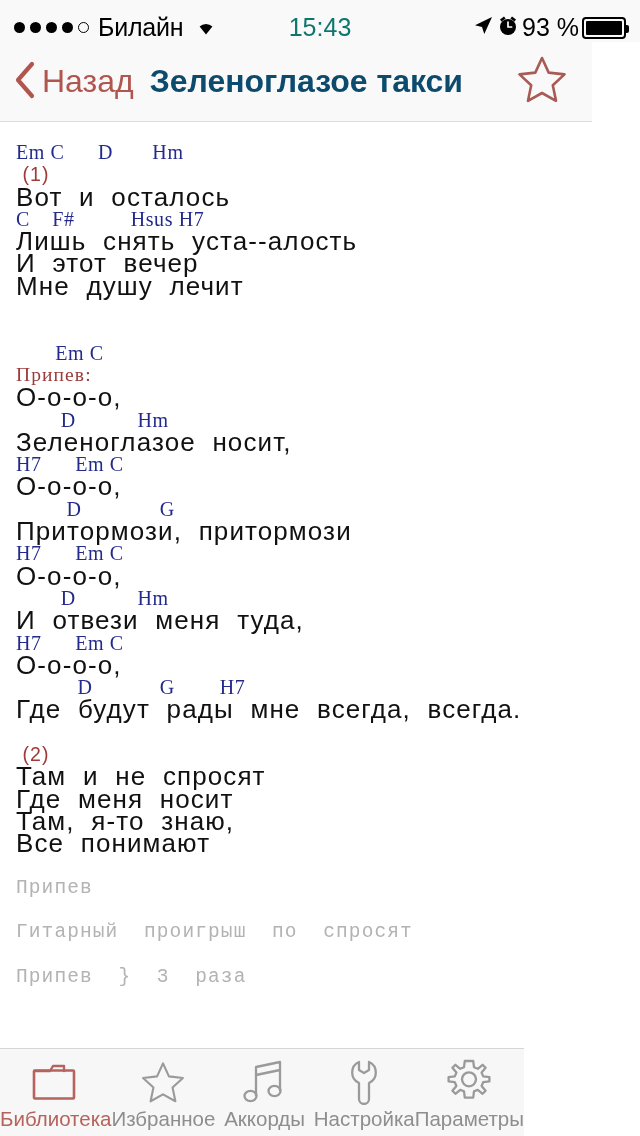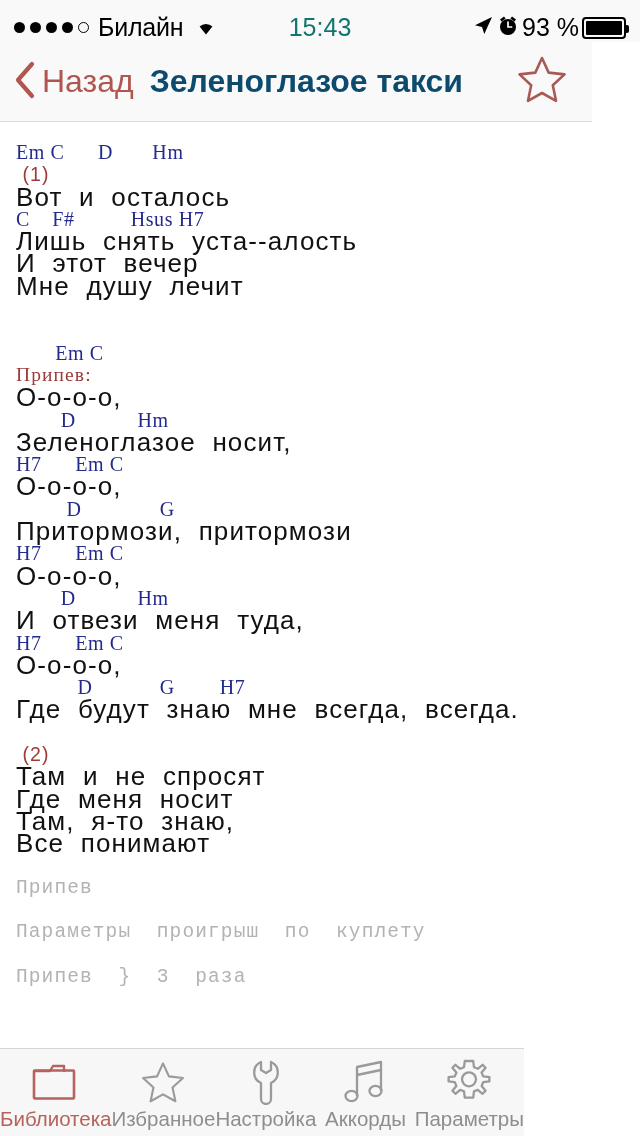--- a/index.html
+++ b/index.html
@@ -328,31 +328,31 @@
         <div class="line lyric">О-о-о-о,</div>
         <div class="line chord">         D              G</div>
         <div class="line lyric">Притормози,  притормози</div>
         <div class="line chord">H7      Em C</div>
         <div class="line lyric">О-о-о-о,</div>
         <div class="line chord">        D           Hm</div>
         <div class="line lyric">И  отвези  меня  туда,</div>
         <div class="line chord">H7      Em C</div>
         <div class="line lyric">О-о-о-о,</div>
         <div class="line chord">           D            G        H7</div>
-        <div class="line lyric">Где  будут  знаю  мне  всегда,  всегда.</div>
+        <div class="line lyric">Где  будут  рады  мне  всегда,  всегда.</div>
         <div class="line blank"> </div>
         <div class="line marker"> (2)</div>
         <div class="line lyric">Там  и  не  спросят</div>
         <div class="line lyric">Где  меня  носит</div>
         <div class="line lyric">Там,  я-то  знаю,</div>
         <div class="line lyric">Все  понимают</div>
         <div class="line blank"> </div>
         <div class="line note">Припев</div>
         <div class="line blank"> </div>
-        <div class="line note">Параметры  проигрыш  по  куплету</div>
+        <div class="line note">Гитарный  проигрыш  по  спросят</div>
         <div class="line blank"> </div>
         <div class="line note">Припев  }  3  раза</div>
         <div class="line blank"> </div>
         <div class="line blank"> </div>
         <div class="line blank"> </div>
       </div>
   </div>
 
   <div class="tabbar">
 
@@ -366,41 +366,41 @@
       <span class="tab-label">Библиотека</span>
     </div>
 
     <div class="tab">
       <span class="tab-icon">
         <svg width="52" height="46" viewBox="0 0 52 52">
           <path d="M26 5 L32.7 19.6 L48.5 21.4 L36.8 32.2 L40 47.8 L26 40 L12 47.8 L15.2 32.2 L3.5 21.4 L19.3 19.6 Z" fill="none" stroke="#9a9a9a" stroke-width="2.4" stroke-linejoin="round"></path>
         </svg>
       </span>
       <span class="tab-label">Избранное</span>
-    </div>
-
-    <div class="tab">
-      <span class="tab-icon">
-        <svg width="52" height="46" viewBox="0 0 52 46">
-          <path d="M21 3 L21 11 L26 14 L31 11 L31 3 A11.5 11.5 0 0 1 31 24 L31 40 A5 5 0 0 1 21 40 L21 24 A11.5 11.5 0 0 1 21 3 Z" fill="none" stroke="#9a9a9a" stroke-width="2.3" stroke-linejoin="round"></path>
-        </svg>
-      </span>
-      <span class="tab-label">Настройка</span>
     </div>
 
     <div class="tab">
       <span class="tab-icon">
         <svg width="52" height="46" viewBox="0 0 52 46">
           <path d="M17 37 L17 8 L41 3 L41 32" fill="none" stroke="#9a9a9a" stroke-width="2.3" stroke-linejoin="round"></path>
           <path d="M17 16 L41 11" fill="none" stroke="#9a9a9a" stroke-width="2.3"></path>
           <ellipse cx="11.5" cy="37" rx="6" ry="5.2" fill="none" stroke="#9a9a9a" stroke-width="2.3"></ellipse>
           <ellipse cx="35.5" cy="32" rx="6" ry="5.2" fill="none" stroke="#9a9a9a" stroke-width="2.3"></ellipse>
         </svg>
       </span>
       <span class="tab-label">Аккорды</span>
+    </div>
+
+    <div class="tab">
+      <span class="tab-icon">
+        <svg width="52" height="46" viewBox="0 0 52 46">
+          <path d="M21 3 L21 11 L26 14 L31 11 L31 3 A11.5 11.5 0 0 1 31 24 L31 40 A5 5 0 0 1 21 40 L21 24 A11.5 11.5 0 0 1 21 3 Z" fill="none" stroke="#9a9a9a" stroke-width="2.3" stroke-linejoin="round"></path>
+        </svg>
+      </span>
+      <span class="tab-label">Настройка</span>
     </div>
 
     <div class="tab">
       <span class="tab-icon">
         <svg width="52" height="46" viewBox="0 0 52 46">
           <g fill="none" stroke="#9a9a9a" stroke-width="2.3" stroke-linejoin="round">
             <path d="M26 2 L30.2 2 L31 8.2 L34.8 9.8 L39.6 5.8 L42.6 8.8 L38.6 13.6 L40.2 17.4 L46.4 18.2 L46.4 22.4
                      L40.2 23.2 L38.6 27 L42.6 31.8 L39.6 34.8 L34.8 30.8 L31 32.4 L30.2 38.6 L26 38.6 L21.8 38.6
                      L21 32.4 L17.2 30.8 L12.4 34.8 L9.4 31.8 L13.4 27 L11.8 23.2 L5.6 22.4 L5.6 18.2 L11.8 17.4
                      L13.4 13.6 L9.4 8.8 L12.4 5.8 L17.2 9.8 L21 8.2 L21.8 2 Z"></path>

